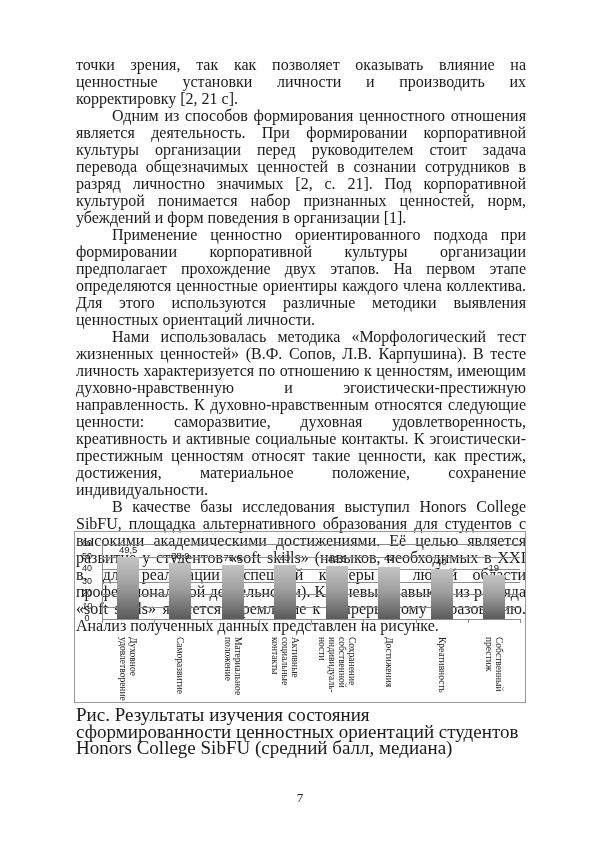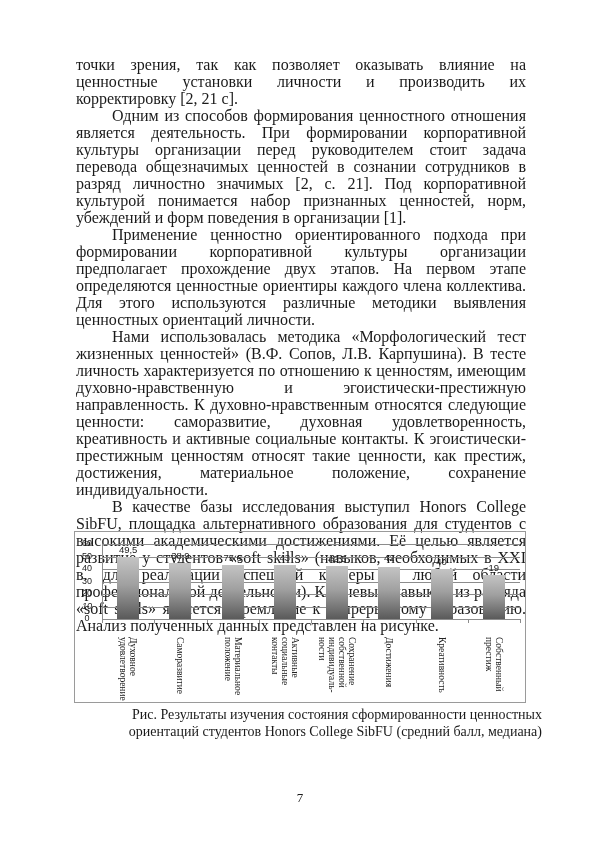--- a/index.html
+++ b/index.html
@@ -11,21 +11,21 @@
   .text p.noind { text-indent:0; }
   .chart { position:absolute; left:74px; top:531px; width:452px; height:172px; border:1px solid #9a9a9a; box-sizing:border-box; }
   .plot { position:absolute; left:27px; top:12px; width:418px; height:75px; }
   .grid { position:absolute; left:0; width:100%; height:0; border-top:1px solid #8c8c8c; }
   .yaxis { position:absolute; left:0; top:0; width:0; height:75px; border-left:1px solid #8c8c8c; }
   .ytick { position:absolute; left:-25px; width:20px; text-align:center; font-family:"Liberation Sans", sans-serif; font-size:9px; line-height:9px; color:#222; }
   .bar { position:absolute; bottom:0; width:22px; background:linear-gradient(to bottom, #c4c4c4 0%, #a0a0a0 45%, #5a5a5a 100%); }
   .blabel { position:absolute; width:40px; text-align:center; font-family:"Liberation Sans", sans-serif; font-size:9.5px; color:#222; }
   .xtick { position:absolute; top:75px; width:0; height:4px; border-left:1px solid #8c8c8c; }
   .cat { position:absolute; top:93px; writing-mode:vertical-rl; font-size:9.5px; line-height:10px; color:#222; white-space:pre-line; text-align:left; }
-  .caption { position:absolute; left:92px; width:450px; top:707px; text-align:right; font-size:14px; line-height:16.5px; }
+  .caption { position:absolute; left:76px; width:450px; top:707px; text-align:left; font-size:19px; line-height:16.5px; }
   .pagenum { position:absolute; left:0; width:600px; top:790px; text-align:center; font-size:13px; }
 </style>
 </head>
 <body>
 
 <div class="text">
   <p class="noind">точки зрения, так как позволяет оказывать влияние на ценностные установки личности и производить их корректировку [2, 21 с].</p>
   <p class="ind">Одним из способов формирования ценностного отношения является деятельность. При формировании корпоративной культуры организации перед руководителем стоит задача перевода общезначимых ценностей в сознании сотрудников в разряд личностно значимых [2, с. 21]. Под корпоративной культурой понимается набор признанных ценностей, норм, убеждений и форм поведения в организации [1].</p>
   <p class="ind">Применение ценностно ориентированного подхода при формировании корпоративной культуры организации предполагает прохождение двух этапов. На первом этапе определяются ценностные ориентиры каждого члена коллектива. Для этого используются различные методики выявления ценностных ориентаций личности.</p>
   <p class="ind">Нами использовалась методика «Морфологический тест жизненных ценностей» (В.Ф. Сопов, Л.В. Карпушина). В тесте личность характеризуется по отношению к ценностям, имеющим духовно-нравственную и эгоистически-престижную направленность. К духовно-нравственным относятся следующие ценности: саморазвитие, духовная удовлетворенность, креативность и активные социальные контакты. К эгоистически-престижным ценностям относят такие ценности, как престиж, достижения, материальное положение, сохранение индивидуальности.</p>

